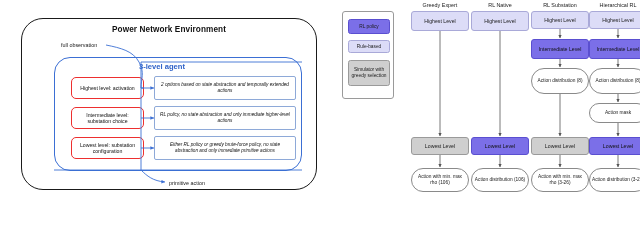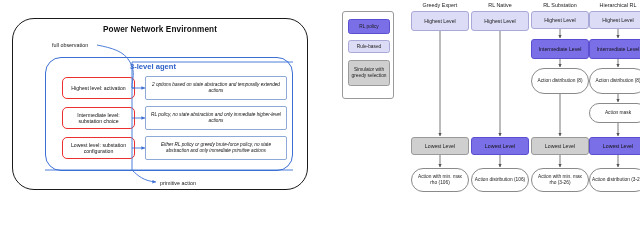--- a/index.html
+++ b/index.html
@@ -6,21 +6,21 @@
   body{
     width:640px;height:201px;
     background:#ffffff;
     font-family:"Liberation Sans", sans-serif;
     overflow:hidden;
     position:relative;
   }
   .figure{position:absolute;left:0;top:0;width:640px;height:201px;}
 
   
-  .left-panel{position:absolute;left:12px;top:18px;width:300px;height:176px;padding-left:16px;}
+  .left-panel{position:absolute;left:21px;top:18px;width:300px;height:176px;padding-left:16px;}
   .env-box{
     position:absolute;left:0;top:0;width:296px;height:172px;
     border:1.4px solid #1a1a1a;border-radius:22px;box-sizing:border-box;
     background:#fff;
   }
   .env-title{
     position:absolute;left:0;top:7px;width:296px;text-align:center;
     font-size:8.2px;font-weight:bold;color:#111;letter-spacing:.1px;
   }
   .agent-box{

